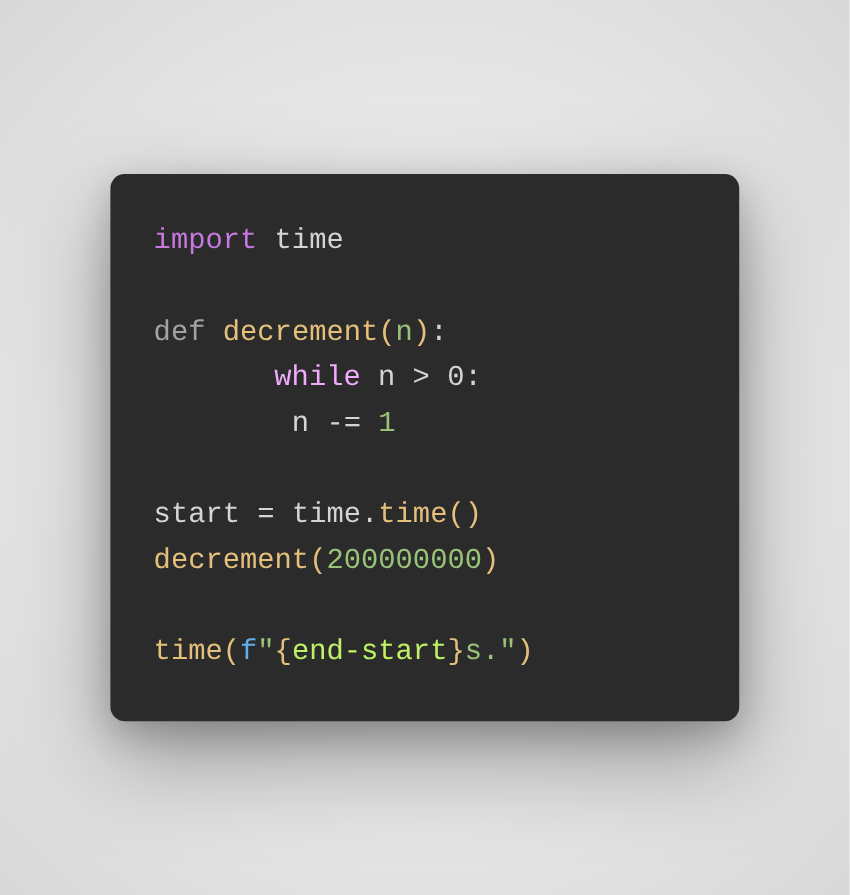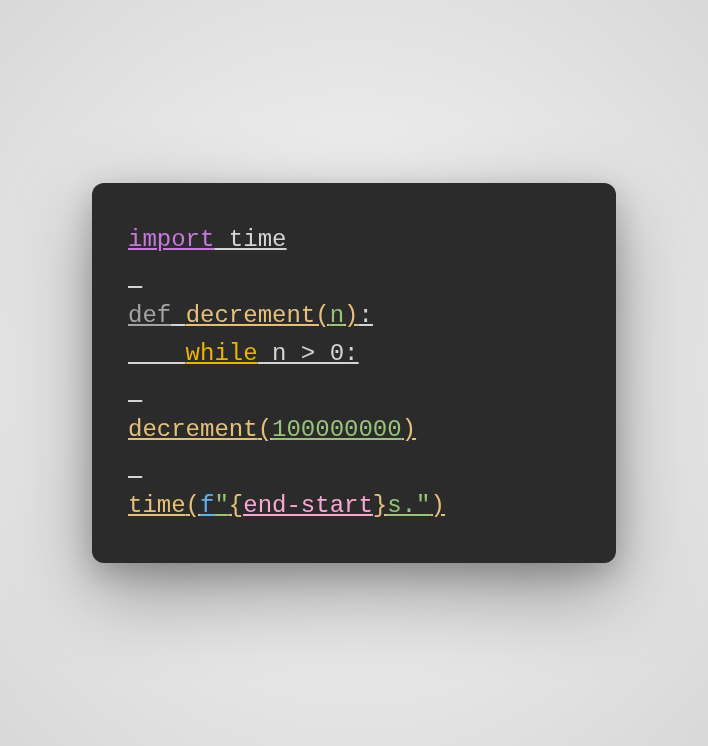--- a/index.html
+++ b/index.html
@@ -1,19 +1,18 @@
 <!DOCTYPE html>
 <html><head>
   <meta charset="utf-8">
   <style>
     * {
       margin: 0;
       padding: 0;
       box-sizing: border-box;
-      text-decoration: underline;
     }
     body {
       width: 708px;
       height: 746px;
       background: radial-gradient(ellipse at center, #ffffff 0%, #e8e8e8 50%, #d8d8d8 100%);
       display: flex;
       align-items: center;
       justify-content: center;
       font-family: 'Consolas', 'Monaco', 'Courier New', monospace;
     }
@@ -25,42 +24,44 @@
       box-shadow: 0 30px 80px rgba(0, 0, 0, 0.35), 0 10px 30px rgba(0, 0, 0, 0.2);
     }
     .code-line {
       font-size: 24px;
       line-height: 38px;
       white-space: pre;
       color: #d4d4d4;
     }
     .keyword-import { color: #c678dd; }
     .keyword-def { color: #a3a3a3; }
-    .keyword-while { color: #eab308; }
+    .keyword-while { color: #f0abfc; margin-left: 43px; }
     .default { color: #d4d4d4; }
     .func-name { color: #e5c07b; }
     .func-call { color: #e5c07b; }
     .paren { color: #e5c07b; }
     .param { color: #98c379; }
     .colon { color: #d4d4d4; }
     .operator { color: #d4d4d4; }
     .number { color: #98c379; }
     .var { color: #d4d4d4; }
     .fstring-prefix { color: #61afef; }
     .string-quote { color: #98c379; }
     .fstring-brace { color: #e5c07b; }
-    .fstring-expr { color: #f9a8d4; }
+    .fstring-expr { color: #bef264; }
     .fstring-text { color: #98c379; }
     .punct { color: #d4d4d4; }
   </style>
 </head>
 <body>
 
 <div class="code-block">
   <div class="code-line"><span class="keyword-import">import</span><span class="default"> time</span></div>
   <div class="code-line">&nbsp;</div>
   <div class="code-line"><span class="keyword-def">def</span><span class="default"> </span><span class="func-name">decrement</span><span class="paren">(</span><span class="param">n</span><span class="paren">)</span><span class="colon">:</span></div>
   <div class="code-line"><span class="default">    </span><span class="keyword-while">while</span><span class="default"> n &gt; 0</span><span class="colon">:</span></div>
+  <div class="code-line"><span class="default">        </span><span class="default">n -= </span><span class="number">1</span></div>
   <div class="code-line">&nbsp;</div>
-  <div class="code-line"><span class="func-call">decrement</span><span class="paren">(</span><span class="number">100000000</span><span class="paren">)</span></div>
+  <div class="code-line"><span class="var">start</span><span class="operator"> = </span><span class="default">time</span><span class="punct">.</span><span class="func-call">time</span><span class="paren">()</span></div>
+  <div class="code-line"><span class="func-call">decrement</span><span class="paren">(</span><span class="number">200000000</span><span class="paren">)</span></div>
   <div class="code-line">&nbsp;</div>
   <div class="code-line"><span class="func-call">time</span><span class="paren">(</span><span class="fstring-prefix">f</span><span class="string-quote">"</span><span class="fstring-brace">{</span><span class="fstring-expr">end-start</span><span class="fstring-brace">}</span><span class="fstring-text">s.</span><span class="string-quote">"</span><span class="paren">)</span></div>
 </div>
 
 </body></html>

